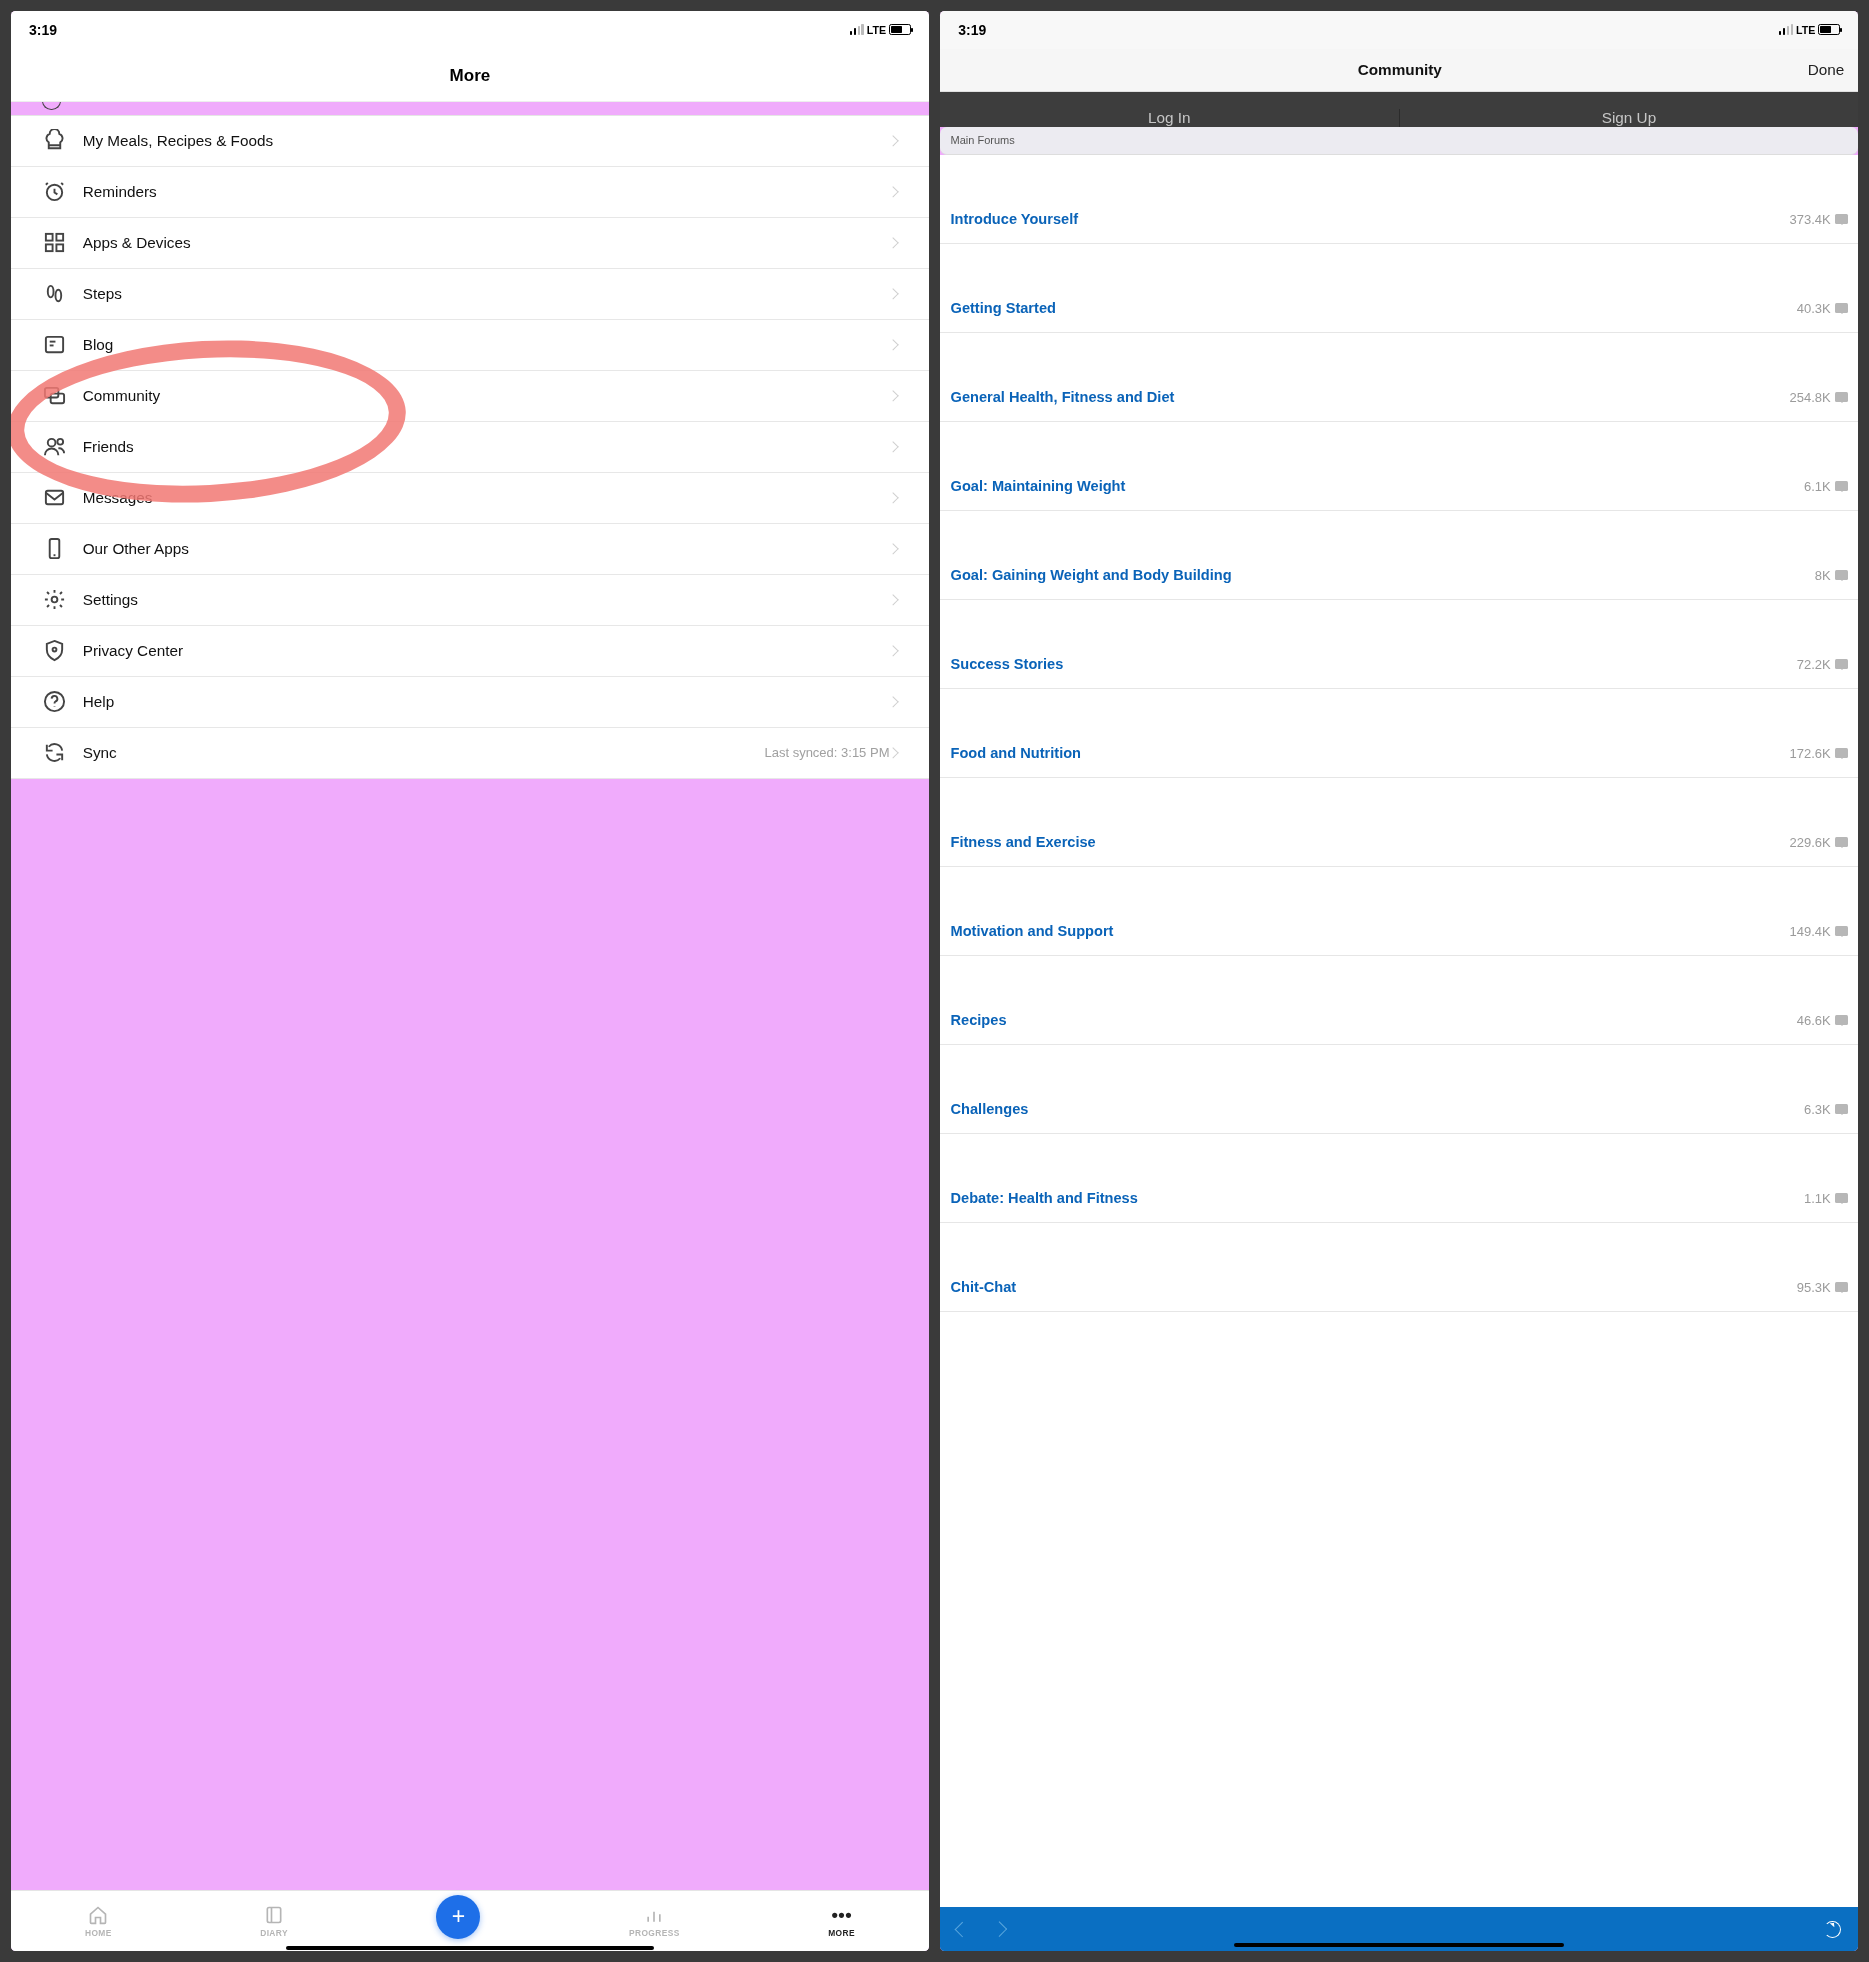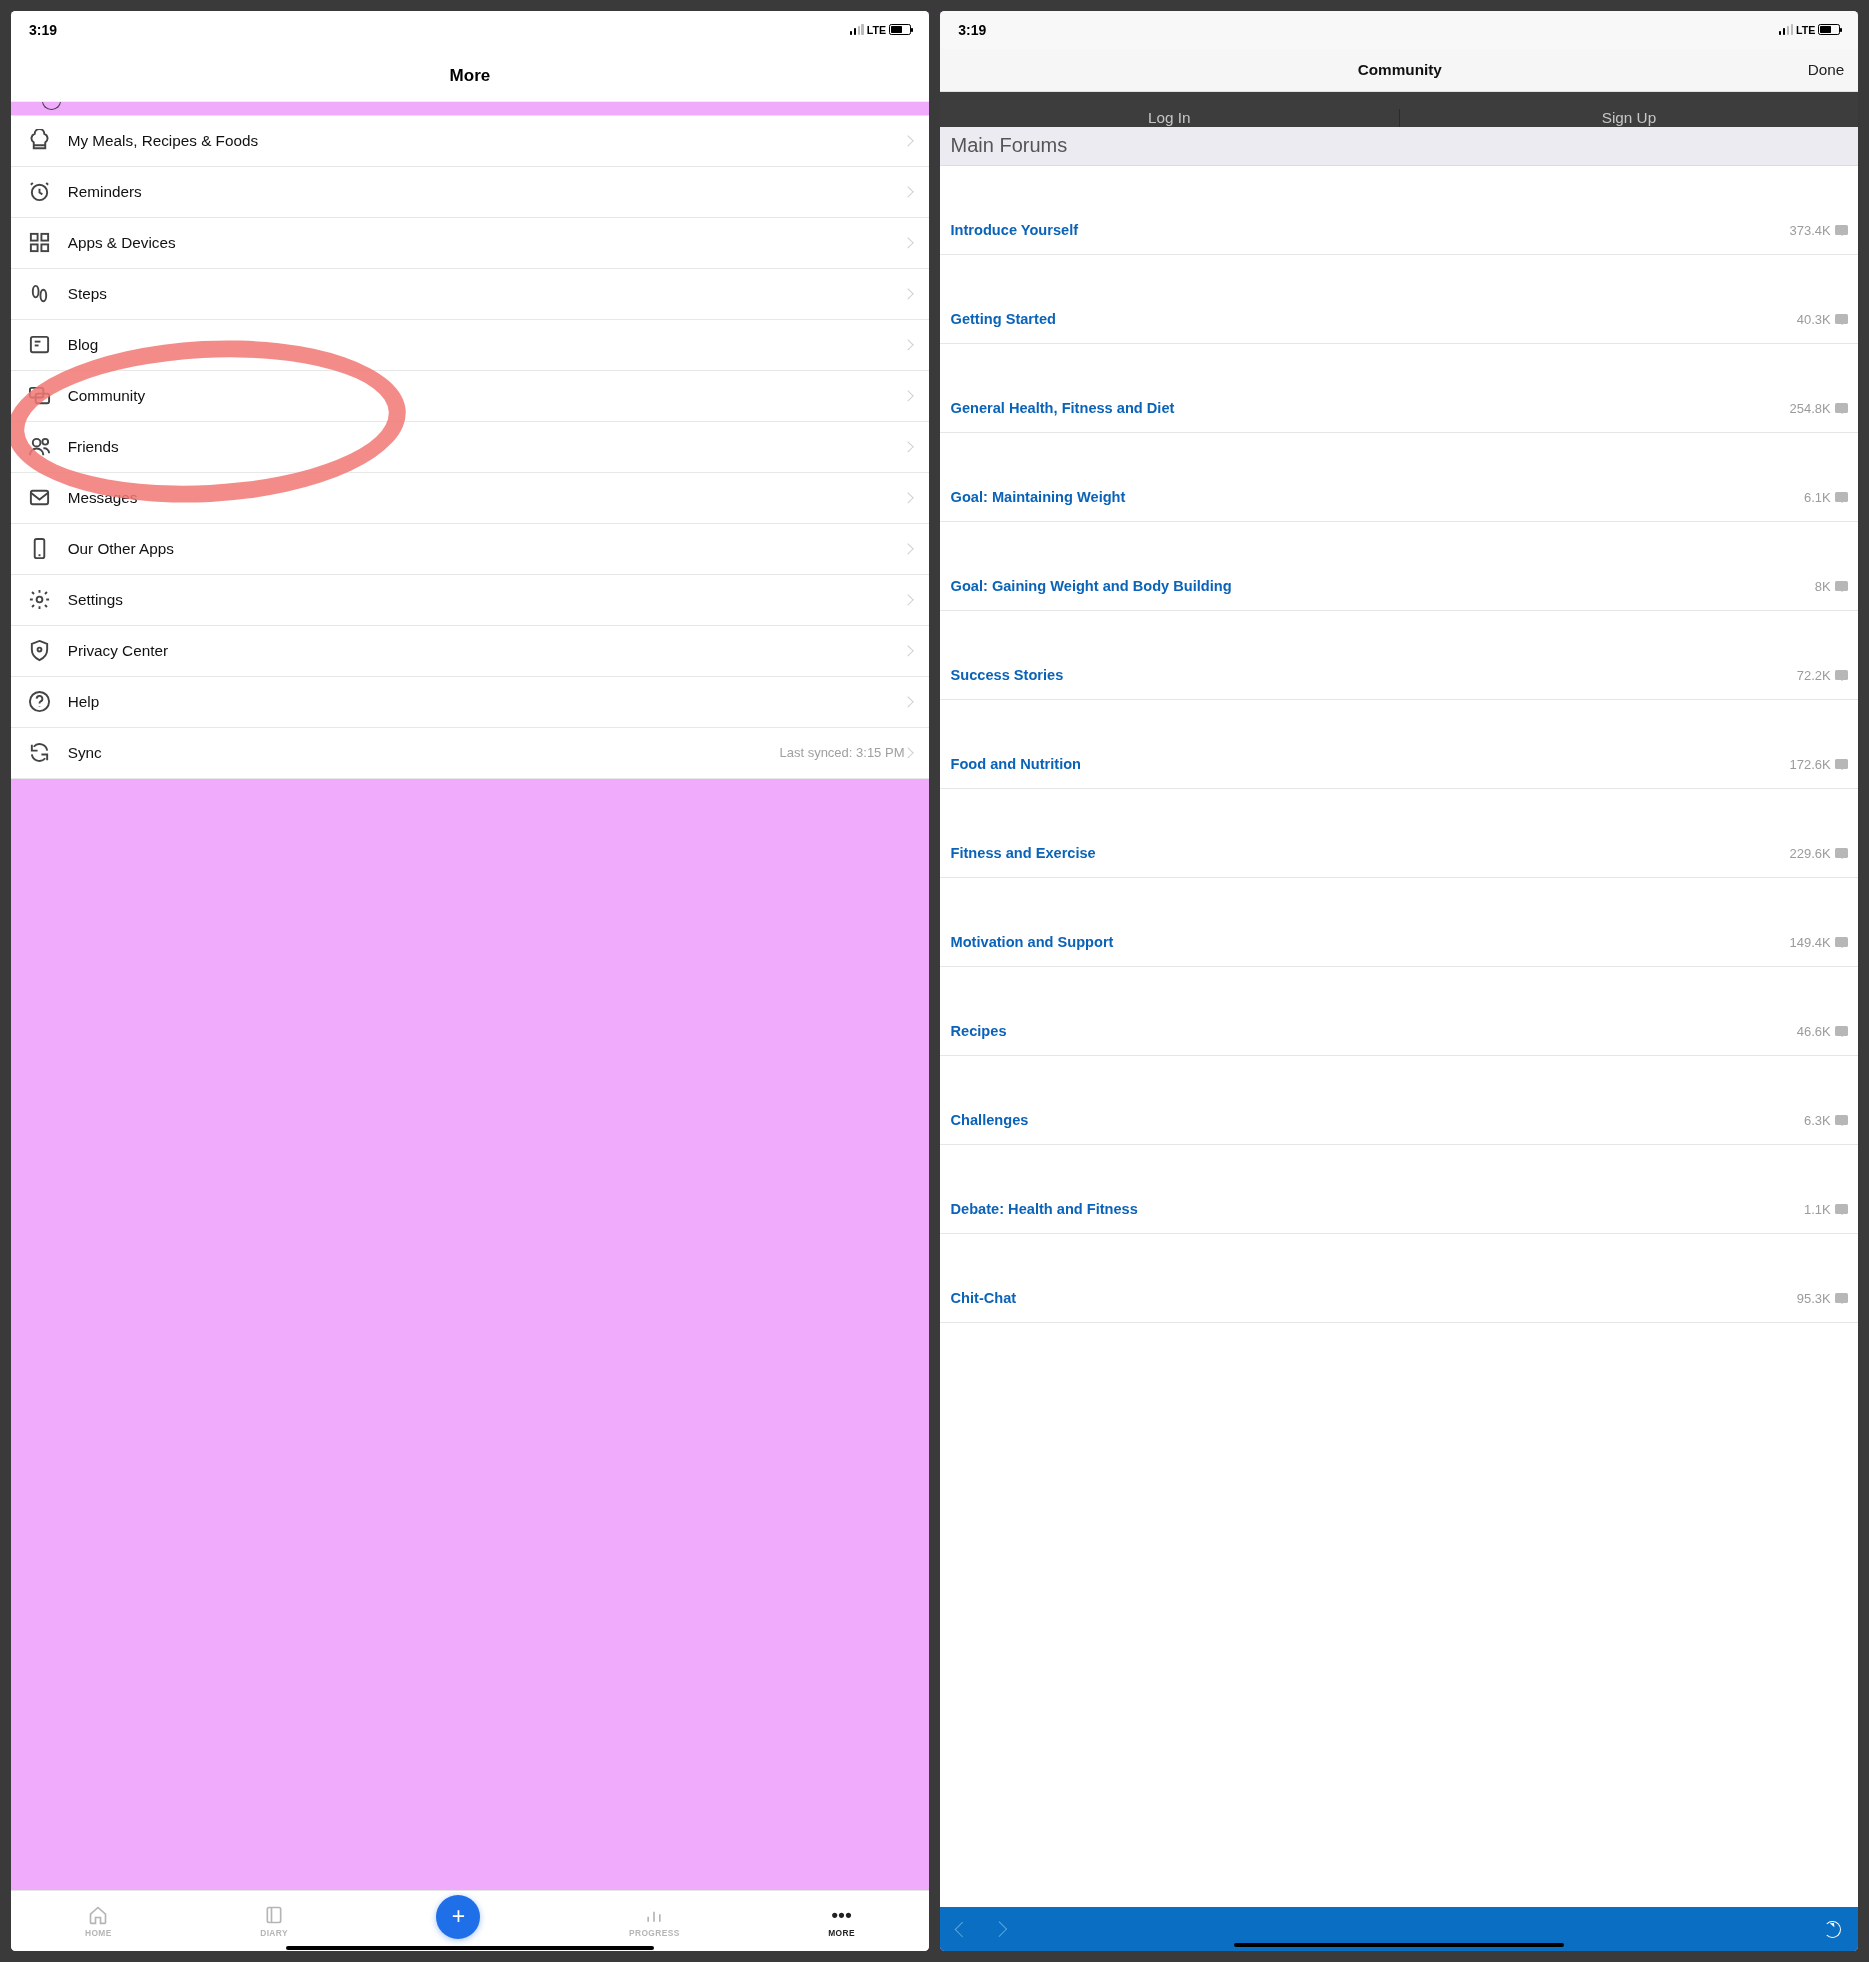--- a/index.html
+++ b/index.html
@@ -58,21 +58,21 @@
   .list { flex:1; overflow:hidden; position:relative; }
   .cut-row {
     height:14px; border-bottom:0.8px solid #e5e5e5; position:relative;
   }
   .cut-row::before{
     content:""; position:absolute; left:31px; bottom:4.6px; width:17px; height:9.2px;
     border:1.5px solid #444; border-top:none; border-radius:0 0 9.2px 9.2px;
   }
   .row {
     display:flex; align-items:center;
-    padding: 0 17px;
+    padding: 0 32px;
     height:51px;
     border-bottom:0.8px solid #e7e7e7;
     font-size:15.3px;
     color:#111;
     position:relative;
     background:#fff;
   }
   .row .ico {
     width:23px; height:23px; margin-right:17px;
     display:flex; align-items:center; justify-content:center;
@@ -126,22 +126,23 @@
   }
   .nav-right .title { flex:1; text-align:center; font-size:15.3px; font-weight:700; color:#111;}
   .nav-right .done { font-size:15.3px; font-weight:400; color:#222; }
   .segtabs {
     display:flex; background:#3d3d3d; color:#c6c6c6; height:35px;align-items:flex-end;
   }
   .segtabs div { flex:1; display:flex; align-items:center; justify-content:center; font-size:15.3px;}
   .segtabs div + div { border-left:0.8px solid #2b2b2b;}
   .section-head {
     background:#ecebf1; color:#555;
-    padding:7.7px 10.7px; font-size:20px;
+    padding:7.7px 10.7px; font-size:11px;
     border-bottom:0.8px solid #ddd;
+    border-radius:7px;
   }
   .forum-list { flex:1; overflow:hidden; background:#fff;}
   .forum-row {
     display:flex; align-items:center; justify-content:space-between;
     padding:0 10.7px; height:49px; border-bottom:0.8px solid #e6e6e6;margin-top:40px;
   }
   .forum-row .name { color:#0a63b8; font-size:14.6px; font-weight:600; max-width:72%;}
   .forum-row .meta { display:flex; align-items:center; gap:4.6px; color:#9b9b9b; font-size:13px; font-weight:500;}
   .chat-ico { width:12.3px; height:10.7px; background:#b7b7b7; border-radius:1.5px; position:relative;}
   .chat-ico::after{ content:""; position:absolute; bottom:-3.1px; right:2.3px; border:3.1px solid transparent; border-top-color:#b7b7b7;}

